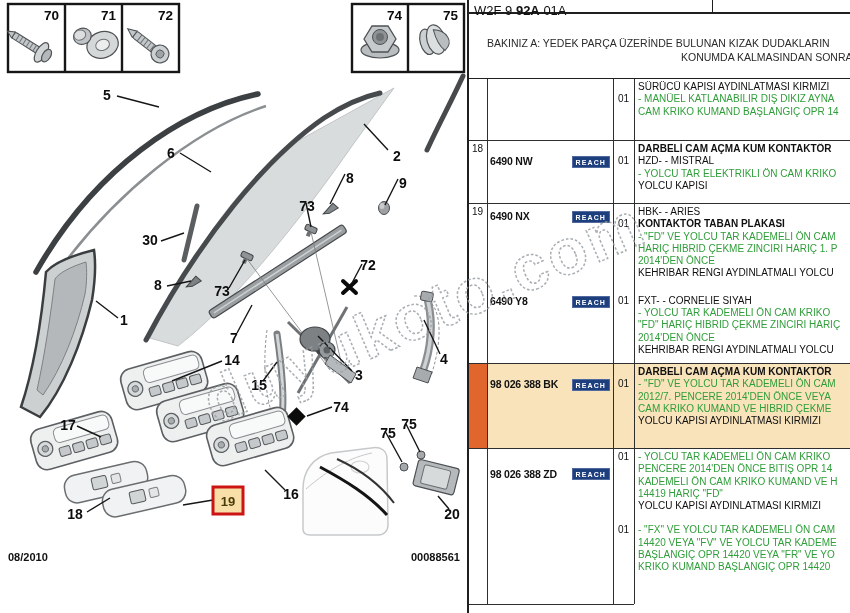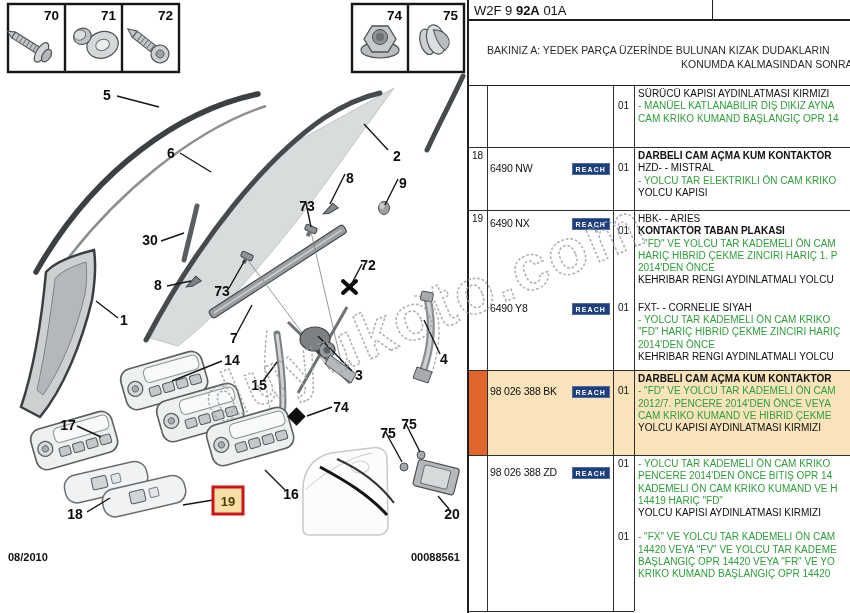--- a/index.html
+++ b/index.html
@@ -2,41 +2,41 @@
 <html lang="tr"><head>
 <meta charset="utf-8">
 <style>
   html,body{margin:0;padding:0}
   #page{position:relative;width:850px;height:613px;background:#fff;overflow:hidden;
         font-family:"Liberation Sans",sans-serif;color:#111}
   #dsvg{position:absolute;left:0;top:0}
   #wm{position:absolute;left:0;top:0;pointer-events:none;z-index:40}
   #rpanel{position:absolute;left:467px;top:0;width:383px;height:613px;box-sizing:border-box;
           border-left:2px solid #1f1f1f;z-index:10}
-  #hdr{height:21px;border-bottom:2px solid #1f1f1f;display:flex;box-sizing:border-box}
+  #hdr{height:14px;border-bottom:2px solid #1f1f1f;display:flex;box-sizing:border-box}
   #hdr-left{width:244px;box-sizing:border-box;border-right:1.5px solid #1f1f1f;
             font-size:13px;padding:3px 0 0 5px;white-space:nowrap}
   #hdr-right{flex:1}
   #note{height:64px;box-sizing:border-box;padding-top:23px;font-size:10.5px;color:#2a2a2a}
   .nline{white-space:nowrap;overflow:hidden;height:14px}
   .n1{padding-left:18px}
   .n2{padding-left:212px}
   #tbl{position:relative;height:528px;border-top:1.5px solid #1f1f1f;box-sizing:border-box;overflow:hidden}
   .vline{position:absolute;top:0;bottom:2px;width:1.2px;background:#2e2e2e;z-index:3}
   #tbl-bottom{position:absolute;left:0;bottom:1px;width:165px;height:1.5px;background:#2e2e2e;z-index:3}
   .trow{display:flex;border-bottom:1px solid #2e2e2e;box-sizing:border-box;overflow:hidden}
   .trow:last-child{border-bottom:none}
   .trow.hl{background:#f8e3ba}
   .trow.hl .t-ref{background:#e0662e}
   .t-ref{width:18px;flex:none;font-size:10px;padding:2px 0 0 3px;box-sizing:border-box}
   .t-entries{flex:1;min-width:0;display:flex;flex-direction:column;padding-top:2px}
   .entry{display:flex;min-width:0}
   .e-part{width:126px;flex:none;box-sizing:border-box;padding:0 3px}
   .pwrap{display:flex;justify-content:space-between;align-items:flex-start;width:100%}
-  .pnum{font-weight:normal;font-size:10.5px;letter-spacing:-0.2px;white-space:nowrap}
+  .pnum{font-weight:bold;font-size:10.5px;letter-spacing:-0.2px;white-space:nowrap}
   .reach{background:#1e3f7d;color:#fff;font-size:7px;font-weight:bold;letter-spacing:1.1px;
          padding:2px 3px 1px;border:1px solid #51699c;line-height:1;margin-top:1px;cursor:pointer}
   .e-qty{width:21px;flex:none;font-size:10px;text-align:center}
   .e-desc{flex:1;min-width:0;padding-left:4px}
   .ln{white-space:nowrap;overflow:hidden;height:12.3px;line-height:12.3px;font-size:10px;color:#0f0f0f}
   .s-b{font-weight:bold}
   .s-g{color:#2f9e3a}
   .s-i{}
   text.callout{font-family:"Liberation Sans",sans-serif;font-size:14px;font-weight:bold;fill:#0c0c0c}
   text.boxnum{font-family:"Liberation Sans",sans-serif;font-size:13.5px;font-weight:bold;fill:#0c0c0c}
@@ -352,21 +352,21 @@
                   <div class="ln s-i">YOLCU KAPISI AYDINLATMASI KIRMIZI</div>
                 </div>
               </div>
             </div>
           </div>
           <div class="trow" style="height: 158px;">
             <div class="t-ref"></div>
             <div class="t-entries">
               <div class="entry">
                 <div class="e-part">
-                  <div class="pwrap" style="margin-top: 8px;">
+                  <div class="pwrap" style="margin-top: 16px; align-items: center;">
                     <span class="pnum">98 026 388 ZD</span>
                     <span class="reach">REACH</span>
                   </div>
                 </div>
                 <div class="e-qty">
                   <div style="margin-top: 0px;">01</div>
                 </div>
                 <div class="e-desc">
                   <div class="ln s-g">- YOLCU TAR KADEMELİ ÖN CAM KRİKO</div>
                   <div class="ln s-g">PENCERE 2014'DEN ÖNCE BİTİŞ OPR 14</div>

